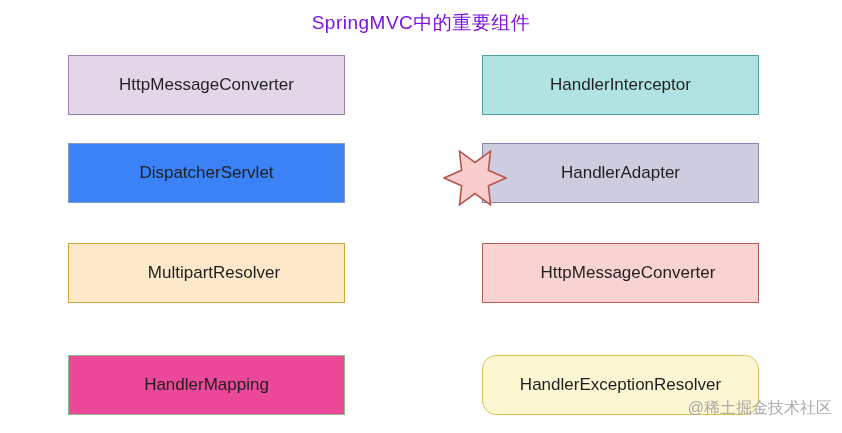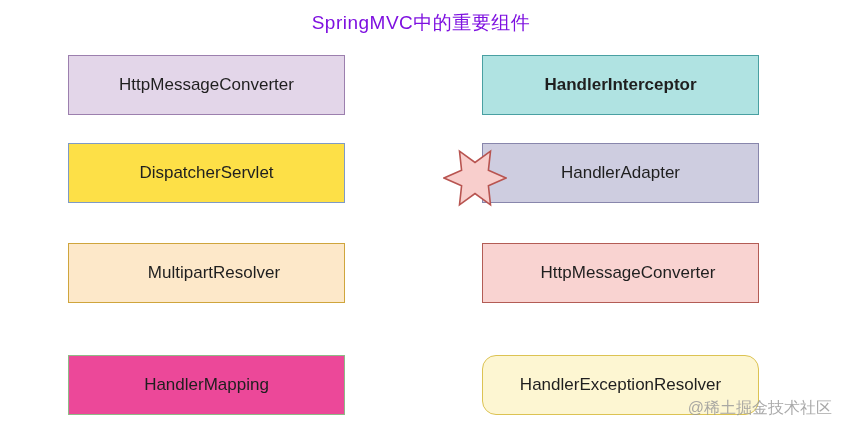--- a/index.html
+++ b/index.html
@@ -61,25 +61,25 @@
 <body>
 
 <div class="stage">
 
   <div class="diagram-title" style="color: rgb(126, 16, 224);">SpringMVC中的重要组件</div>
 
   <div class="box c0 r0" style="background-color: rgb(227, 214, 233); border-color: rgb(156, 127, 174);">
     <span>HttpMessageConverter</span>
   </div>
 
-  <div class="box c1 r0" style="background-color: rgb(176, 227, 226); border-color: rgb(73, 160, 162); font-weight: bold;">
+  <div class="box c1 r0" style="background-color: rgb(176, 227, 226); border-color: rgb(73, 160, 162);">
     <span>HandlerInterceptor</span>
   </div>
 
-  <div class="box c0 r1" style="background-color: #fde047; border-color: rgb(126, 154, 198);">
+  <div class="box c0 r1" style="background-color: #3b82f6; border-color: rgb(126, 154, 198);">
     <span>DispatcherServlet</span>
   </div>
 
   <div class="box c1 r1" style="background-color: rgb(206, 205, 224); border-color: rgb(136, 134, 172);">
     <span>HandlerAdapter</span>
   </div>
 
   <div class="box c0 r2" style="background-color: rgb(253, 232, 201); border-color: rgb(207, 165, 60);">
     <span>MultipartResolver</span>
   </div>

